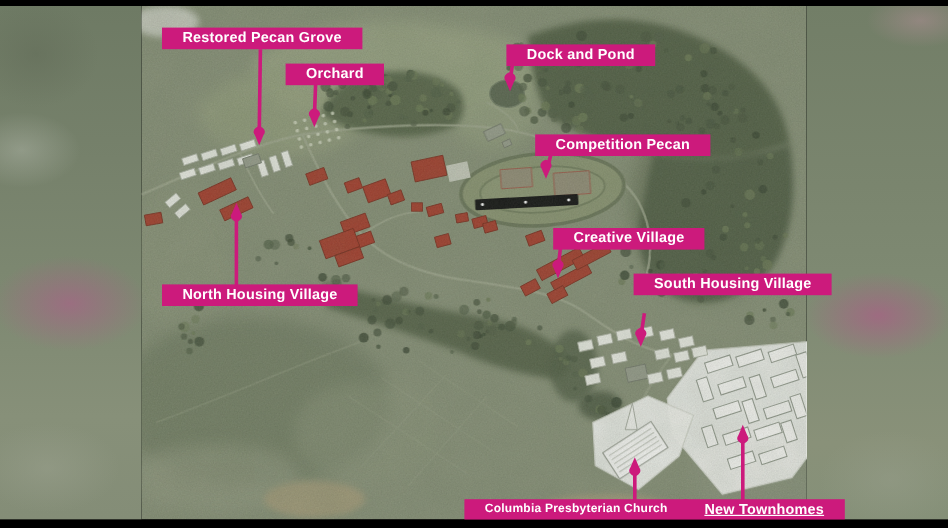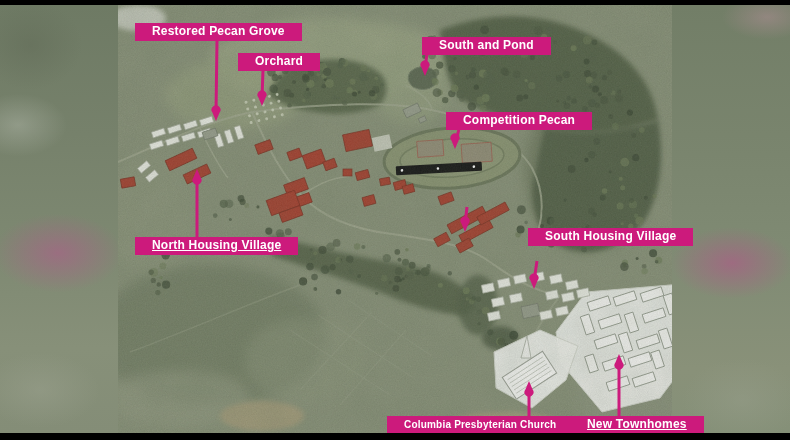--- a/index.html
+++ b/index.html
@@ -596,22 +596,23 @@
         <path d="M529,381 l-3.6,8.4 a4.5,4.5 0 1 0 7.2,0 Z"></path>
       </g>
     <g class="leader">
       <line x1="619" y1="417" x2="619" y2="362"></line>
         <path d="M619,354 l-3.6,8.4 a4.5,4.5 0 1 0 7.2,0 Z"></path>
       </g>
   </svg>
 
   <div class="map-label" style="left:135px;top:23px;">Restored Pecan Grove</div>
   <div class="map-label" style="left:238px;top:53px;text-align:center;">Orchard</div>
-  <div class="map-label" style="left:422px;top:37px;">South and Pond</div>
+  <div class="map-label" style="left:422px;top:37px;">Dock and Pond</div>
   <div class="map-label" style="left:446px;top:112px;">Competition Pecan</div>
-  <div class="map-label" style="left:135px;top:237px;text-decoration:underline;">North Housing Village</div>
+  <div class="map-label" style="left:461px;top:190px;">Creative Village</div>
+  <div class="map-label" style="left:135px;top:237px;">North Housing Village</div>
   <div class="map-label" style="left:528px;top:228px;">South Housing Village</div>
   <div class="map-label" style="left:387px;top:416px;font-size:10px;text-align:center;">Columbia Presbyterian Church</div>
   <div class="map-label" style="left:570px;top:416px;text-decoration:underline;">New Townhomes</div>
 
   <div style="position:absolute;left:0;top:0;width:790px;height:5px;background:#000;"></div>
   <div style="position:absolute;left:0;top:433px;width:790px;height:7px;background:#000;"></div>
 </div>
 
 </body></html>

